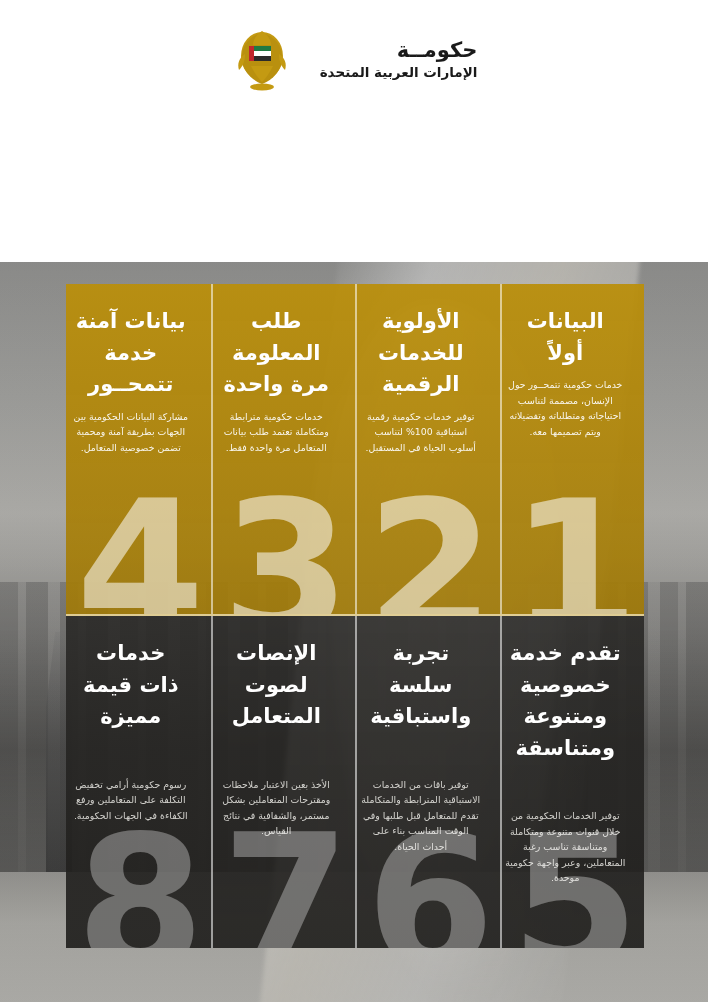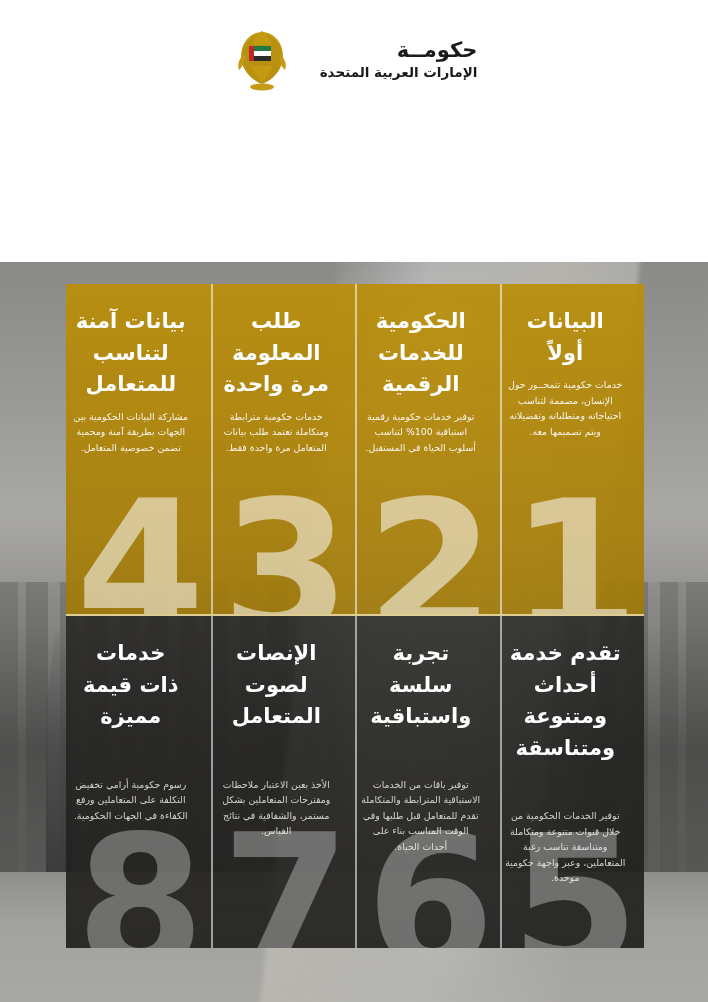--- a/index.html
+++ b/index.html
@@ -250,52 +250,52 @@
       <div class="card-title">
         <div>البيانات</div>
         <div>أولاً</div>
       </div>
       <div class="card-desc">خدمات حكومية تتمحــور حول الإنسان، مصممة لتناسب احتياجاته ومتطلباته وتفضيلاته ويتم تصميمها معه.</div>
       <div class="card-number">1</div>
     </div>
 
     <div class="card gold">
       <div class="card-title">
-        <div>الحكومية</div>
+        <div>الأولوية</div>
         <div>للخدمات</div>
         <div>الرقمية</div>
       </div>
       <div class="card-desc">توفير خدمات حكومية رقمية استباقية 100% لتناسب أسلوب الحياة في المستقبل.</div>
       <div class="card-number">2</div>
     </div>
 
     <div class="card gold">
       <div class="card-title">
         <div>طلب</div>
         <div>المعلومة</div>
         <div>مرة واحدة</div>
       </div>
       <div class="card-desc">خدمات حكومية مترابطة ومتكاملة تعتمد طلب بيانات المتعامل مرة واحدة فقط.</div>
       <div class="card-number">3</div>
     </div>
 
     <div class="card gold">
       <div class="card-title">
         <div>بيانات آمنة</div>
-        <div>لتناسب</div>
-        <div>للمتعامل</div>
+        <div>خدمة</div>
+        <div>تتمحــور</div>
       </div>
       <div class="card-desc">مشاركة البيانات الحكومية بين الجهات بطريقة آمنة ومحمية تضمن خصوصية المتعامل.</div>
       <div class="card-number">4</div>
     </div>
 
     <div class="card dark">
       <div class="card-title">
         <div>تقدم خدمة</div>
-        <div>أحداث</div>
+        <div>خصوصية</div>
         <div>ومتنوعة</div>
         <div>ومتناسقة</div>
       </div>
       <div class="card-desc">توفير الخدمات الحكومية من خلال قنوات متنوعة ومتكاملة ومتناسقة تناسب رغبة المتعاملين، وعبر واجهة حكومية موحدة.</div>
       <div class="card-number">5</div>
     </div>
 
     <div class="card dark">
       <div class="card-title">
         <div>تجربة سلسة</div>

